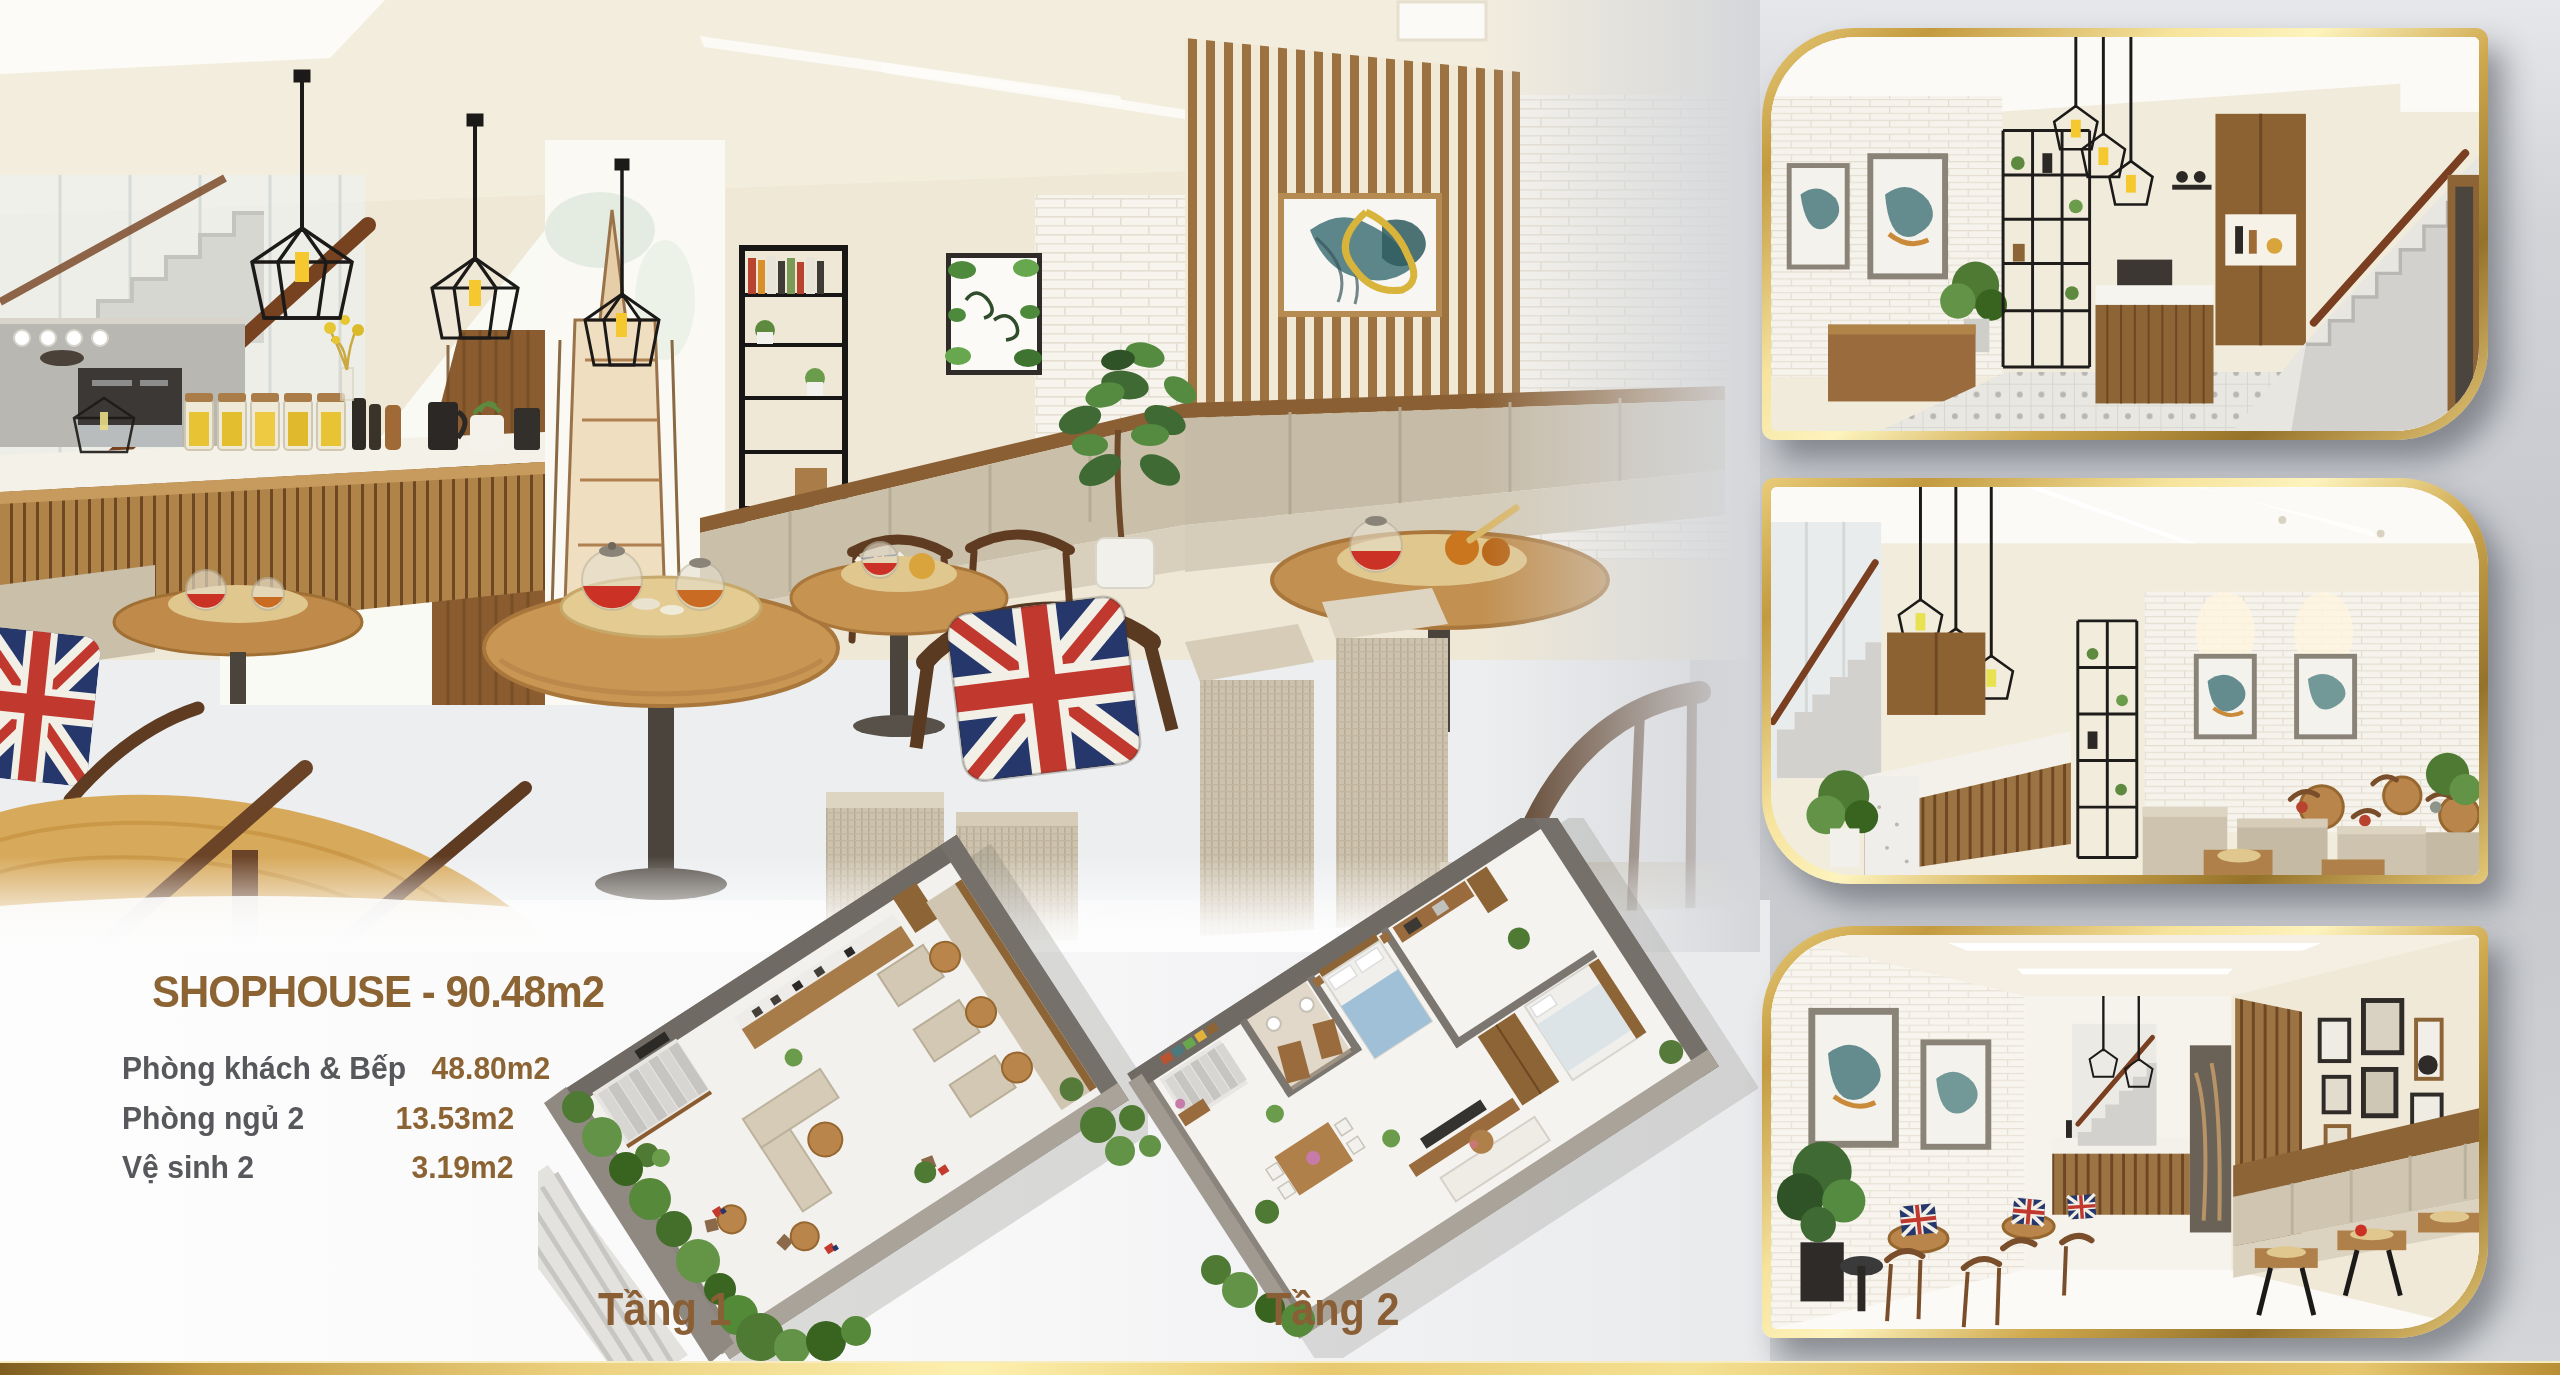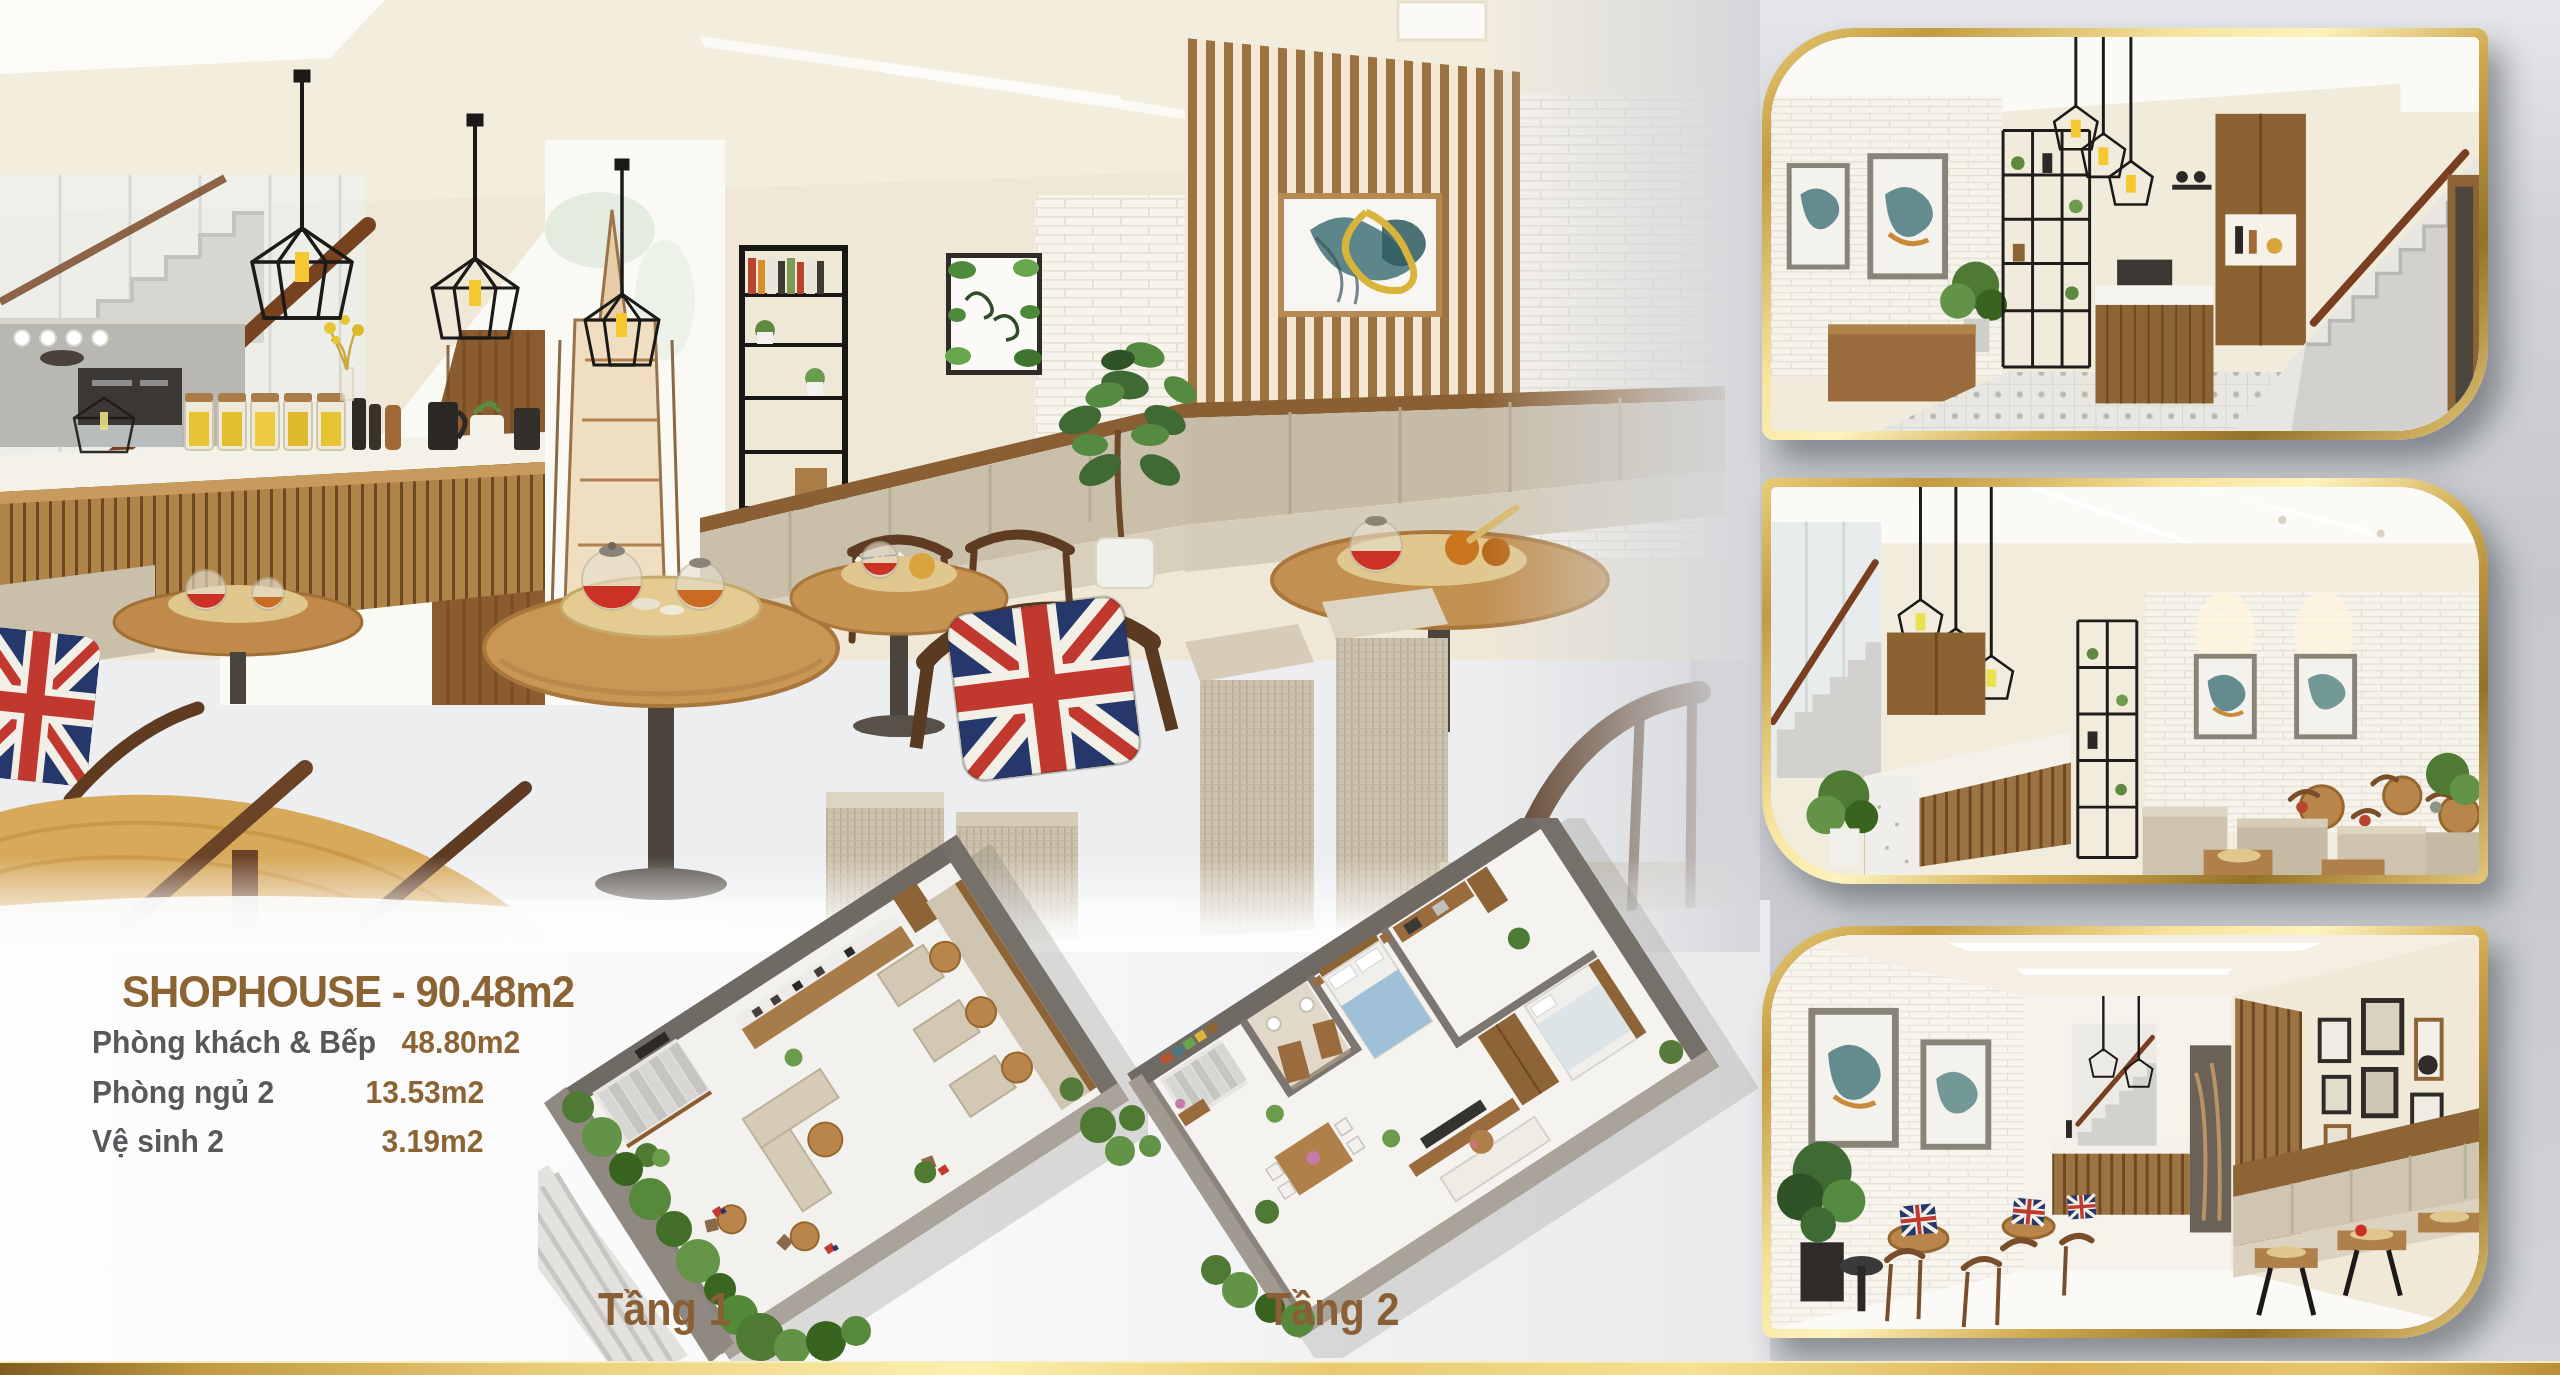--- a/index.html
+++ b/index.html
@@ -7,24 +7,24 @@
        background:#eceef0;font-family:"Liberation Sans",sans-serif;}
   .bg-right{position:absolute;left:1690px;top:0;width:870px;height:1375px;
     background:linear-gradient(180deg,#e6e7ea 0%,#d2d4d8 16%,#c6c8cd 42%,#c9cbcf 70%,#d3d5d8 100%);}
   .bg-bottom{position:absolute;left:0;top:900px;width:1770px;height:475px;
     background:linear-gradient(90deg,#fdfdfd 0%,#f8f8f9 55%,#e9eaec 100%);}
   .main-photo{position:absolute;left:0;top:0;width:1760px;height:952px;z-index:2;}
   .main-photo svg{display:block}
   .plan{position:absolute;z-index:4}
   .plan1{left:538px;top:835px;width:610px;height:535px}
   .plan2{left:1088px;top:818px;width:670px;height:540px}
-  .specs{position:absolute;left:92px;top:966px;width:392px;z-index:6}
+  .specs{position:absolute;left:122px;top:966px;width:392px;z-index:6}
   .specs h1{margin:0 0 0 30px;font-size:45px;font-weight:700;color:#8c6434;
     white-space:nowrap;transform:scaleX(.93);transform-origin:left center;letter-spacing:-1px}
-  .rows{display:flex;flex-direction:column}
+  .rows{margin-top:26px;display:flex;flex-direction:column}
   .row{display:flex;justify-content:space-between;align-items:center;height:49.5px}
   .row .lbl{font-size:32px;font-weight:700;color:#57585c;white-space:nowrap;
     transform:scaleX(.94);transform-origin:left center}
   .row .val{font-size:32px;font-weight:700;color:#8c6434;white-space:nowrap;
     transform:scaleX(.94);transform-origin:right center}
   .plan-label{position:absolute;z-index:6;font-size:46px;font-weight:700;color:#8a5f35;
     transform:scaleX(.9);transform-origin:left center;white-space:nowrap}
   .l1{left:598px;top:1282px}
   .l2{left:1266px;top:1282px}
   .thumb{position:absolute;left:1762px;width:726px;z-index:5;padding:9px;box-sizing:border-box;

